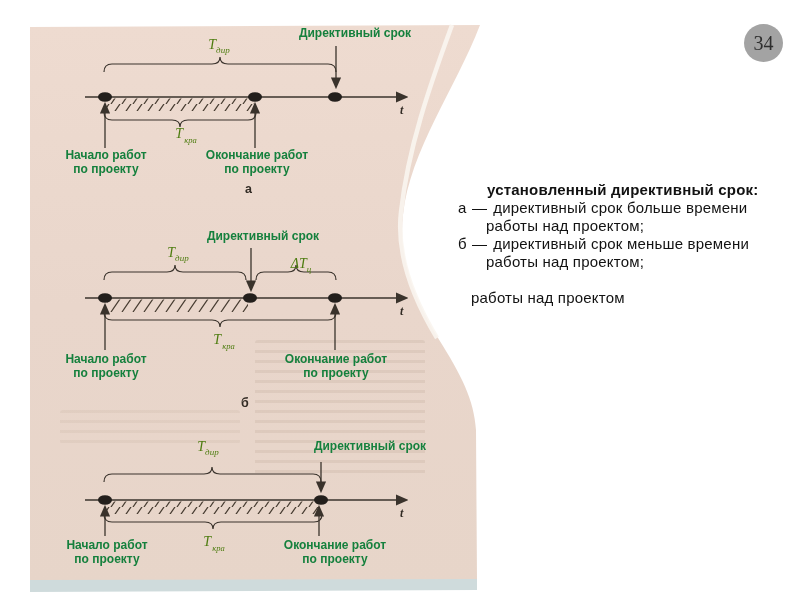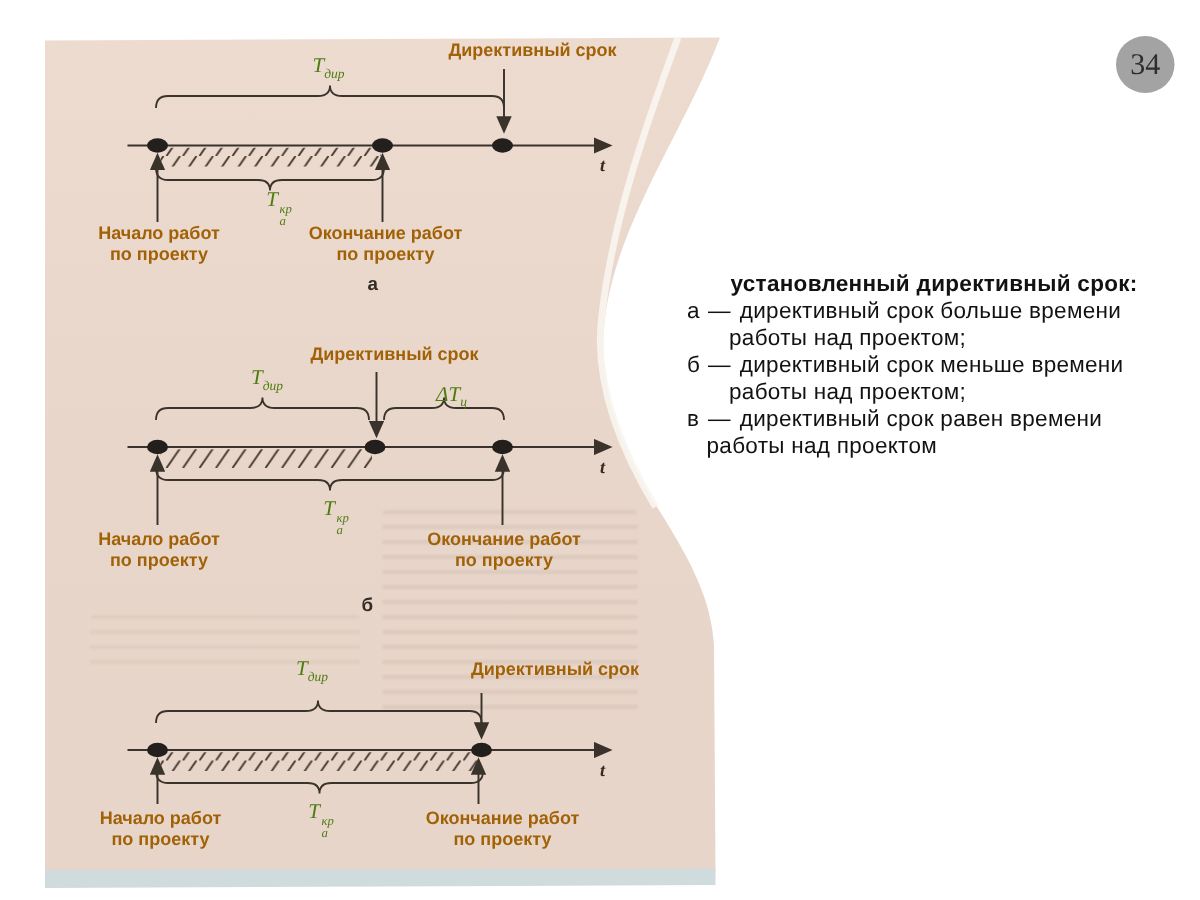--- a/index.html
+++ b/index.html
@@ -1,27 +1,27 @@
 <!DOCTYPE html>
 <html><head>
 <meta charset="utf-8">
 <style>
   html,body{margin:0;padding:0;background:#fff;}
   .stage{position:relative;width:800px;height:600px;background:#ffffff;overflow:hidden;
          font-family:"Liberation Sans",sans-serif;}
   svg.layer{position:absolute;left:0;top:0;pointer-events:none;}
   
   .lbl{position:absolute;transform:translateX(-50%);text-align:center;font-weight:bold;
-       font-size:12px;line-height:13.5px;color:#a16207;white-space:nowrap;}
+       font-size:12px;line-height:13.5px;color:#15803d;white-space:nowrap;}
   .sub-letter{position:absolute;font-weight:bold;font-size:12.5px;color:#332c25;}
   
   .tvar{position:absolute;transform:translateX(-50%);font-family:"Liberation Serif",serif;
         font-style:italic;font-size:14px;color:#4d7c0f;white-space:nowrap;}
   .tvar sub{font-size:9px;font-style:italic;}
-  .stack{display:inline-flex;flex-direction:column;font-size:8.5px;line-height:8px;
+  .stack{display:inline-flex;flex-direction:row;font-size:8.5px;line-height:8px;
          vertical-align:-5px;margin-left:1px;font-style:italic;}
   .axis-t{position:absolute;font-family:"Liberation Serif",serif;font-style:italic;
           font-weight:bold;font-size:12px;color:#332c25;}
   
   .cap-line{position:absolute;font-size:15px;line-height:18px;color:#121212;
             white-space:nowrap;letter-spacing:.2px;}
   .cap-line .b{font-weight:bold;}
   .cap-ref{margin-right:14px;}
   .cap-key{display:inline-block;min-width:11px;}
   .cap-dash{margin:0 6px 0 3px;}
@@ -162,18 +162,17 @@
   <span class="axis-t" style="left:400px;top:506px;">t</span>
 
   <div class="cap-line b" style="left:487px;top:181px;"><span class="b">установленный директивный срок:</span></div>
 
   <div class="cap-line" style="left:458px;top:199px;"><span class="cap-key">а</span><span class="cap-dash">—</span><span>директивный срок больше времени</span></div>
   <div class="cap-line" style="left:486px;top:217px;">работы над проектом;</div>
 
   <div class="cap-line" style="left:458px;top:235px;"><span class="cap-key">б</span><span class="cap-dash">—</span><span>директивный срок меньше времени</span></div>
   <div class="cap-line" style="left:486px;top:253px;">работы над проектом;</div>
 
-  <div class="cap-line" style="left:458px;top:271px;"><span class="cap-key">в</span><span class="cap-dash">—</span><span>директивный срок равен времени</span></div>
   <div class="cap-line" style="left:471px;top:289px;">работы над проектом</div>
 
   <div class="badge">34</div>
 
 </div>
 
 </body></html>

